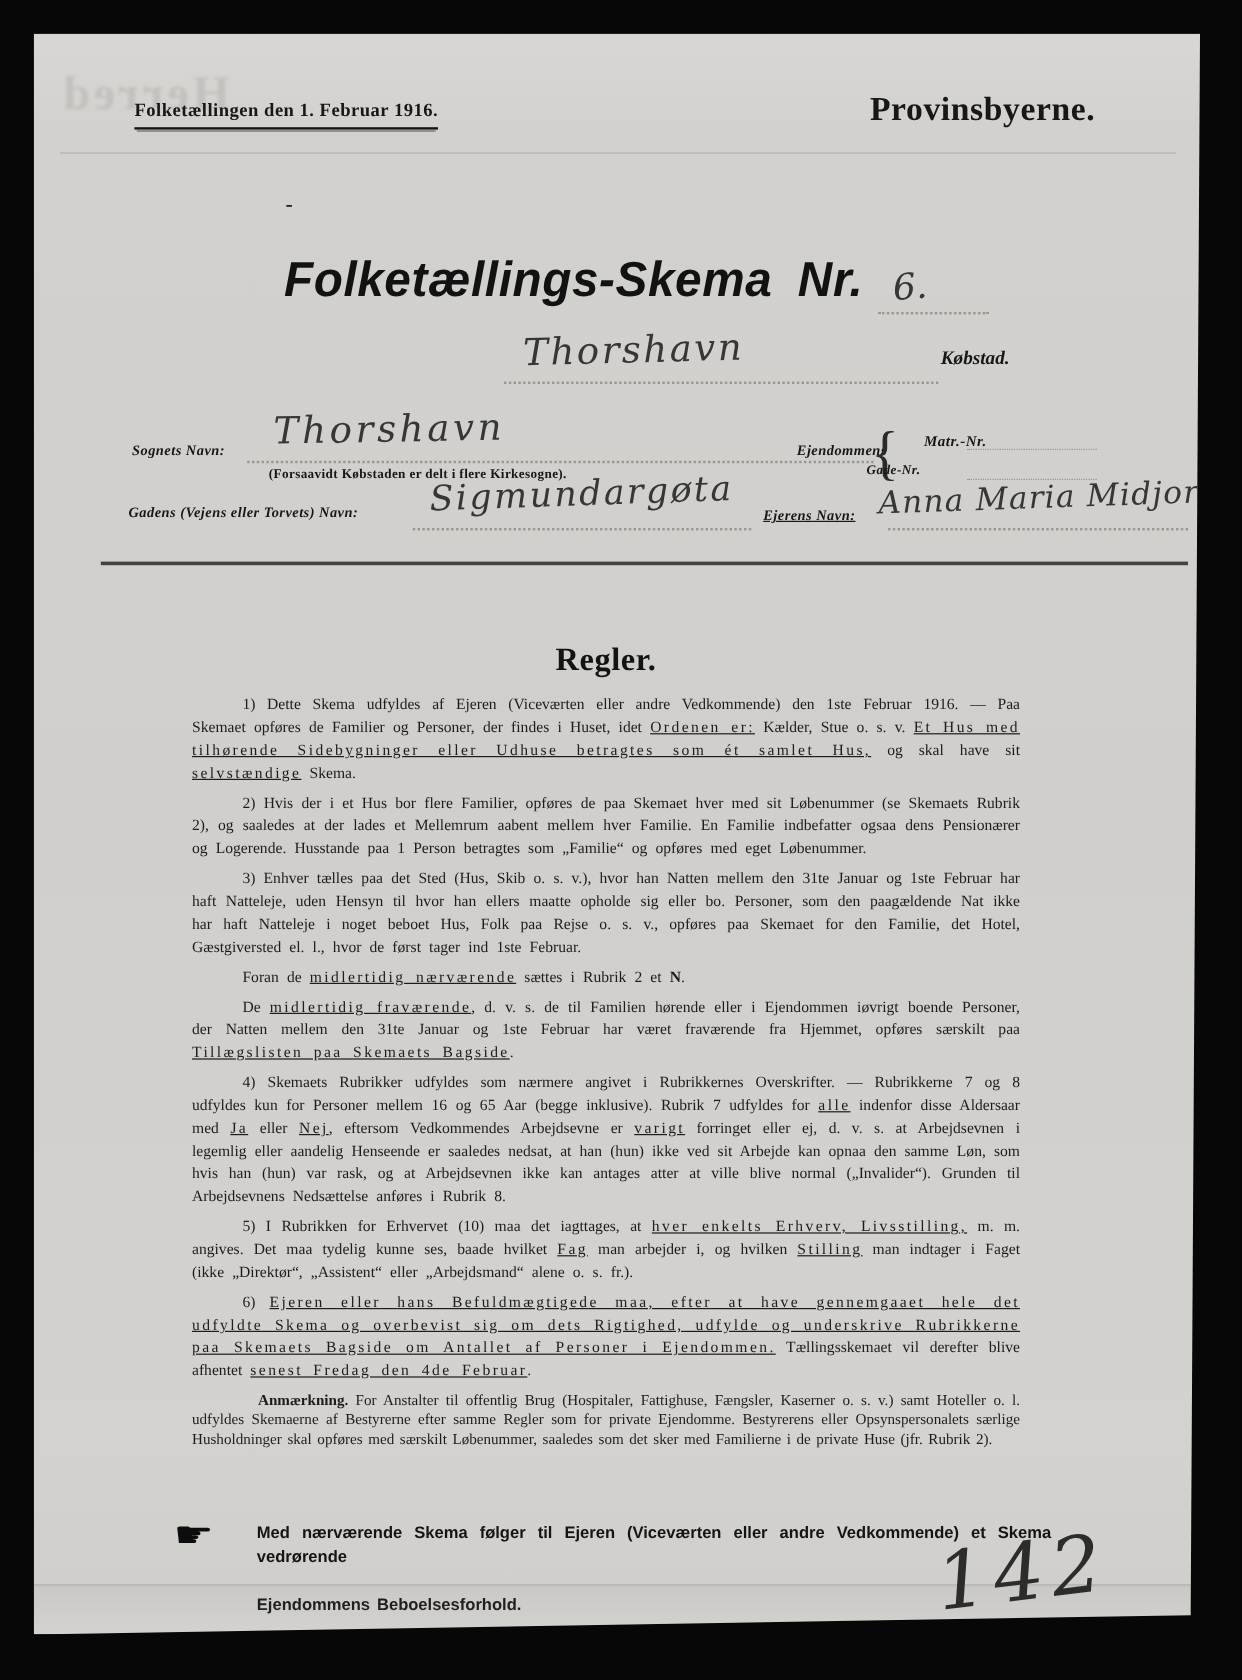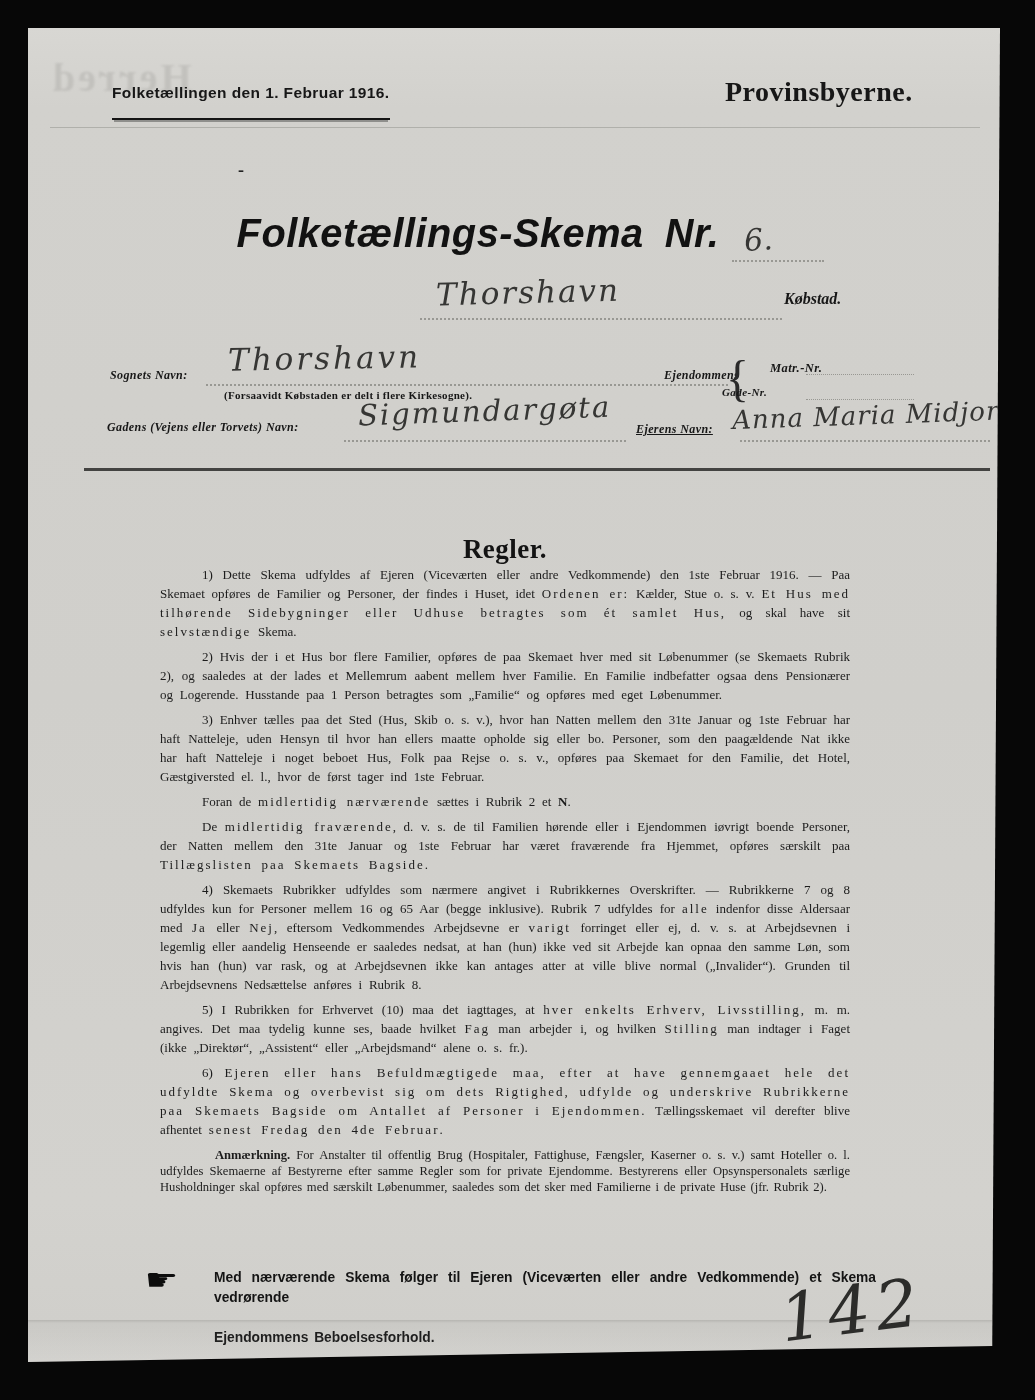--- a/index.html
+++ b/index.html
@@ -15,23 +15,23 @@
     color:#171717;
   }
   .abs{position:absolute;}
   
   .ghost{
     left:22px;top:26px;font-family:"Liberation Serif",serif;font-weight:bold;
     font-size:40px;color:#b4b3af;opacity:.55;transform:scaleX(-1);
     letter-spacing:3px;filter:blur(1.2px);
   }
   .hdr-left{
-    left:84px;top:56px;font-family:Liberation Sans, sans-serif;font-weight:bold;
+    left:84px;top:56px;font-family:Liberation Serif, serif;font-weight:bold;
     font-size:15.5px;letter-spacing:.4px;border-bottom:2px solid #151515;
-    padding-bottom:16px;box-shadow:0 4px 0 -2px rgba(20,20,20,.35);
+    padding-bottom:4px;box-shadow:0 4px 0 -2px rgba(20,20,20,.35);
   }
   .hdr-right{
     left:697px;top:48px;font-family:"Liberation Serif",serif;font-weight:bold;
     font-size:28px;letter-spacing:.5px;
   }
   .faintline-top{left:22px;top:99px;width:930px;height:1px;background:rgba(115,115,110,.35);}
   .dashmark{left:210px;top:132px;font-weight:bold;font-size:18px;color:#222;}
   .main-title{
     left:150px;top:182px;width:600px;text-align:center;
     font-family:"Liberation Sans",sans-serif;font-weight:bold;font-style:italic;
@@ -59,28 +59,28 @@
   .gadenr-line{left:778px;top:371px;width:108px;border-bottom-width:1px;}
   .gade-label{left:79px;top:392px;}
   .gade-hand{left:330px;top:366px;font-size:29px;letter-spacing:2px;transform:rotate(-2deg);}
   .gade-line{left:316px;top:412px;width:282px;}
   .ejer-label{left:608px;top:394px;text-decoration:underline;}
   .ejer-hand{left:704px;top:372px;font-size:26px;letter-spacing:1px;transform:rotate(-2deg);white-space:nowrap;}
   .ejer-line{left:712px;top:412px;width:250px;}
   .separator{left:56px;top:440px;width:906px;height:3px;background:#434341;}
   .text-block{left:132px;top:506px;width:690px;}
   .rules-heading{
-    text-align:center;font-weight:bold;font-size:27px;margin:0 0 0 0;
+    text-align:center;font-weight:bold;font-size:27px;margin:0 0 12px 0;
     font-family:"Liberation Serif",serif;letter-spacing:.5px;color:#131313;
   }
   .rules p{
     margin:0 0 6px 0;font-size:13px;line-height:19px;text-align:justify;
     text-indent:42px;word-spacing:3.5px;color:#1c1c1c;
   }
-  .sp{letter-spacing:2px;}
+  .sp{letter-spacing:2px;text-decoration:underline;}
   .b{font-weight:bold;}
   .remark{margin-top:9px;}
   .remark p{
     margin:0;font-size:12.6px;line-height:15.8px;text-align:justify;
     text-indent:55px;word-spacing:1.5px;color:#1c1c1c;
   }
   .manicule{
     left:120px;top:1234px;font-family:"DejaVu Sans",sans-serif;font-size:30px;
     color:#0d0d0d;transform:scaleX(1.25);
   }

